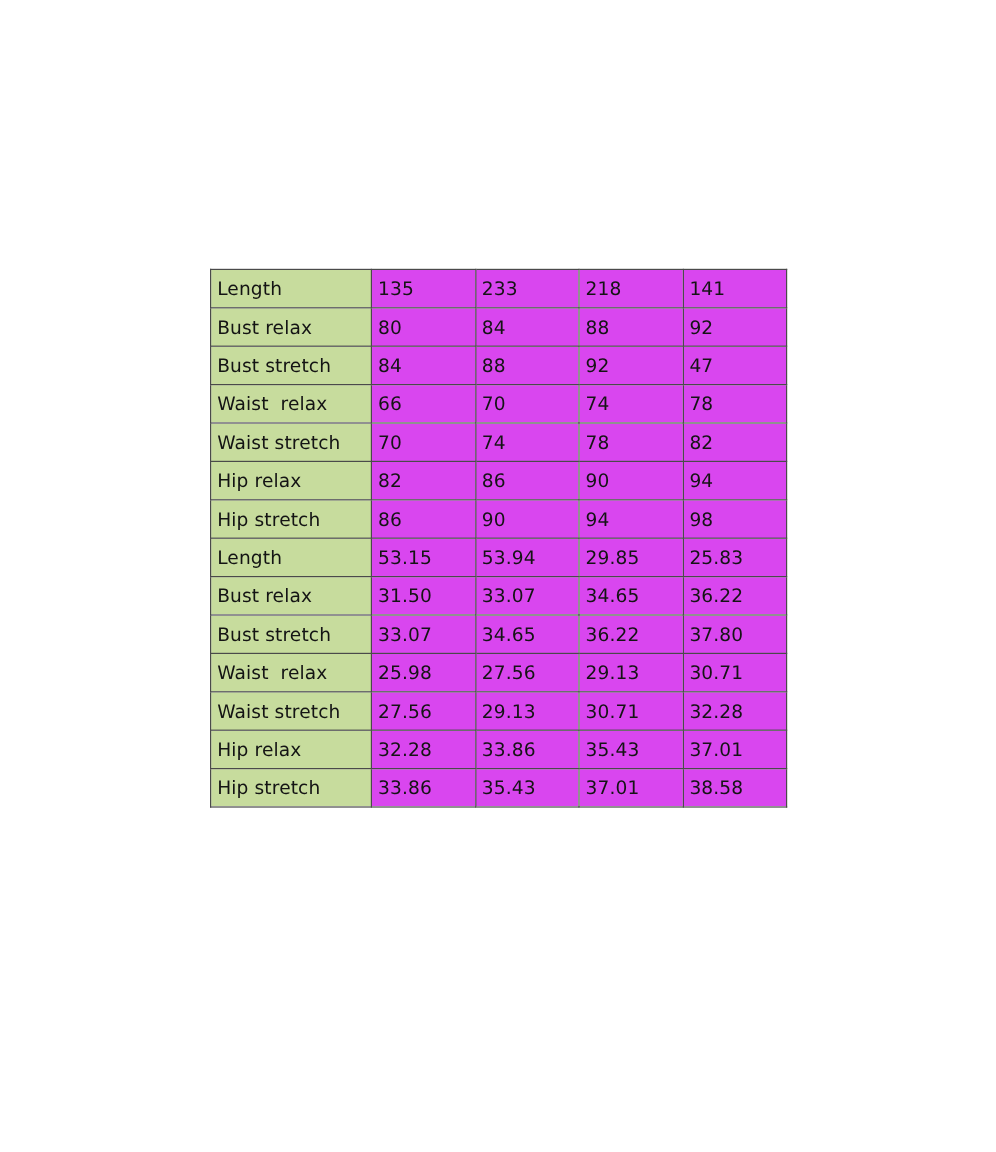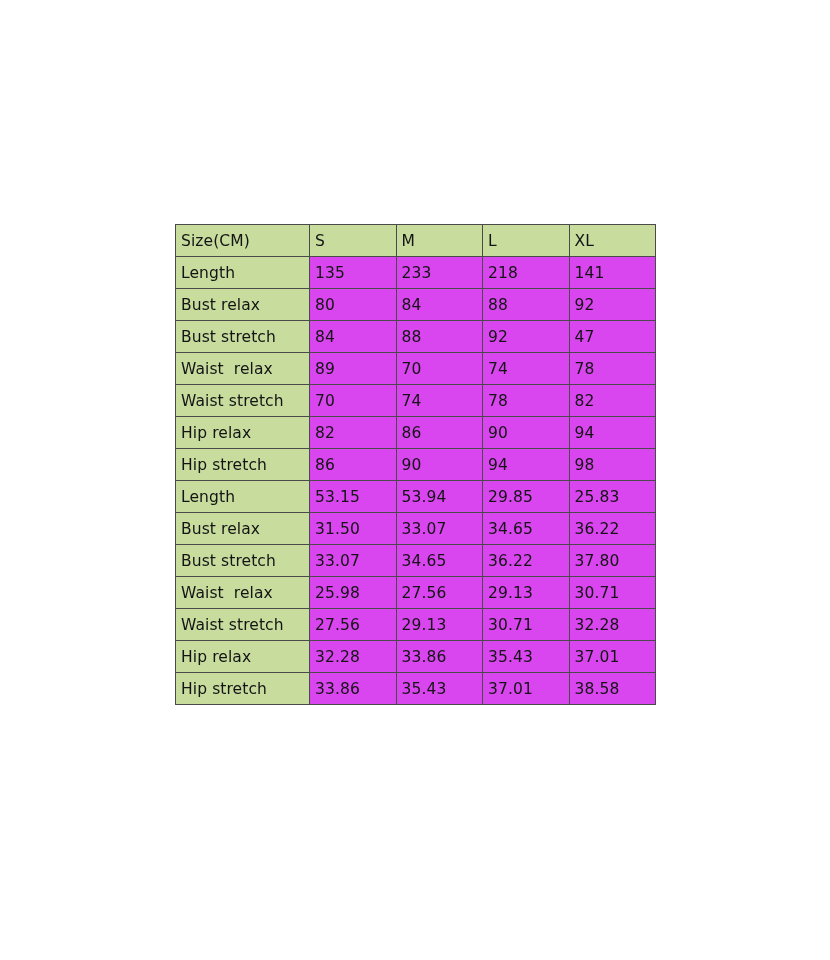--- a/index.html
+++ b/index.html
@@ -64,27 +64,20 @@
   <table class="size-chart">
     <colgroup>
       <col class="label-col">
       <col class="size-col">
       <col class="size-col">
       <col class="size-col">
       <col class="size-col">
     </colgroup>
     <tbody id="size-chart-body">
         <tr>
-          <td class="green">Size(CM)</td>
-          <td class="green">S</td>
-          <td class="green">M</td>
-          <td class="green">L</td>
-          <td class="green">XL</td>
-        </tr>
-        <tr>
           <td class="green">Length</td>
           <td class="plain">135</td>
           <td class="plain">233</td>
           <td class="plain">218</td>
           <td class="plain">141</td>
         </tr>
         <tr>
           <td class="green">Bust relax</td>
           <td class="plain">80</td>
           <td class="plain">84</td>
@@ -93,21 +86,21 @@
         </tr>
         <tr>
           <td class="green">Bust stretch</td>
           <td class="plain">84</td>
           <td class="plain">88</td>
           <td class="plain">92</td>
           <td class="plain">47</td>
         </tr>
         <tr>
           <td class="green">Waist  relax</td>
-          <td class="plain">89</td>
+          <td class="plain">66</td>
           <td class="plain">70</td>
           <td class="plain">74</td>
           <td class="plain">78</td>
         </tr>
         <tr>
           <td class="green">Waist stretch</td>
           <td class="plain">70</td>
           <td class="plain">74</td>
           <td class="plain">78</td>
           <td class="plain">82</td>

